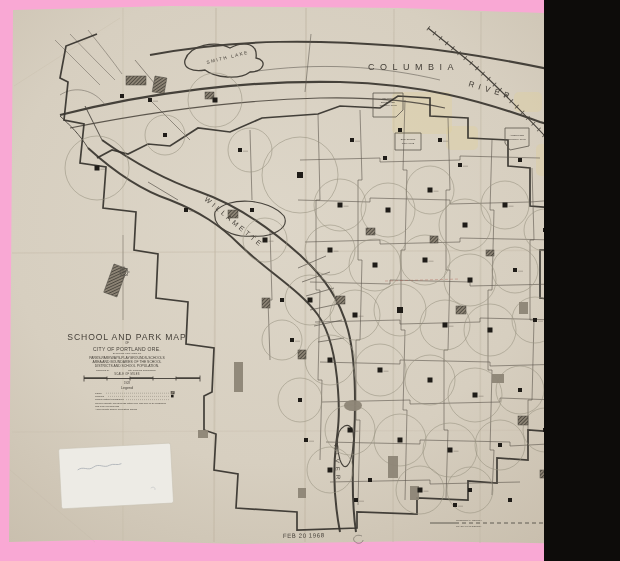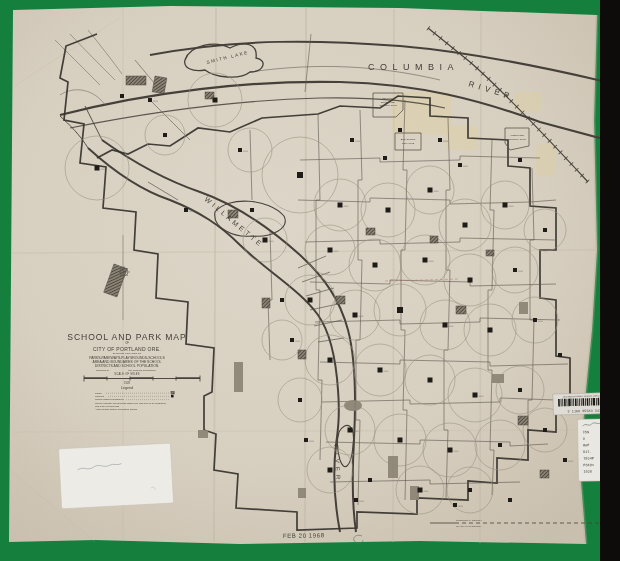--- a/index.html
+++ b/index.html
@@ -1,16 +1,16 @@
 <!DOCTYPE html>
 <html><head>
 <meta charset="utf-8">
 <style>
   html,body{margin:0;padding:0;background:#0d0c0a;}
-  #stage{position:relative;width:600px;height:561px;background:#15803d;overflow:hidden;}
+  #stage{position:relative;width:544px;height:561px;background:#f9a8d4;overflow:hidden;}
   svg{position:absolute;left:0;top:0;}
   text{font-family:"Liberation Sans",sans-serif;fill:#433e37;}
   .mono{font-family:"Liberation Mono",monospace;}
   .cov{fill:none;stroke:#97917f;stroke-width:.7;opacity:.8;}
   .school{fill:#1f1c18;}
   .slbl{stroke:#6f695e;stroke-width:.55;opacity:.8;}
   .parkh{fill:url(#hatch);stroke:#45413a;stroke-width:.5;opacity:.95;}
   .parks{fill:#8d8576;opacity:.95;}
   .patch{fill:#dfd09a;opacity:.38;}
   .ink{stroke:#45413a;fill:none;}

